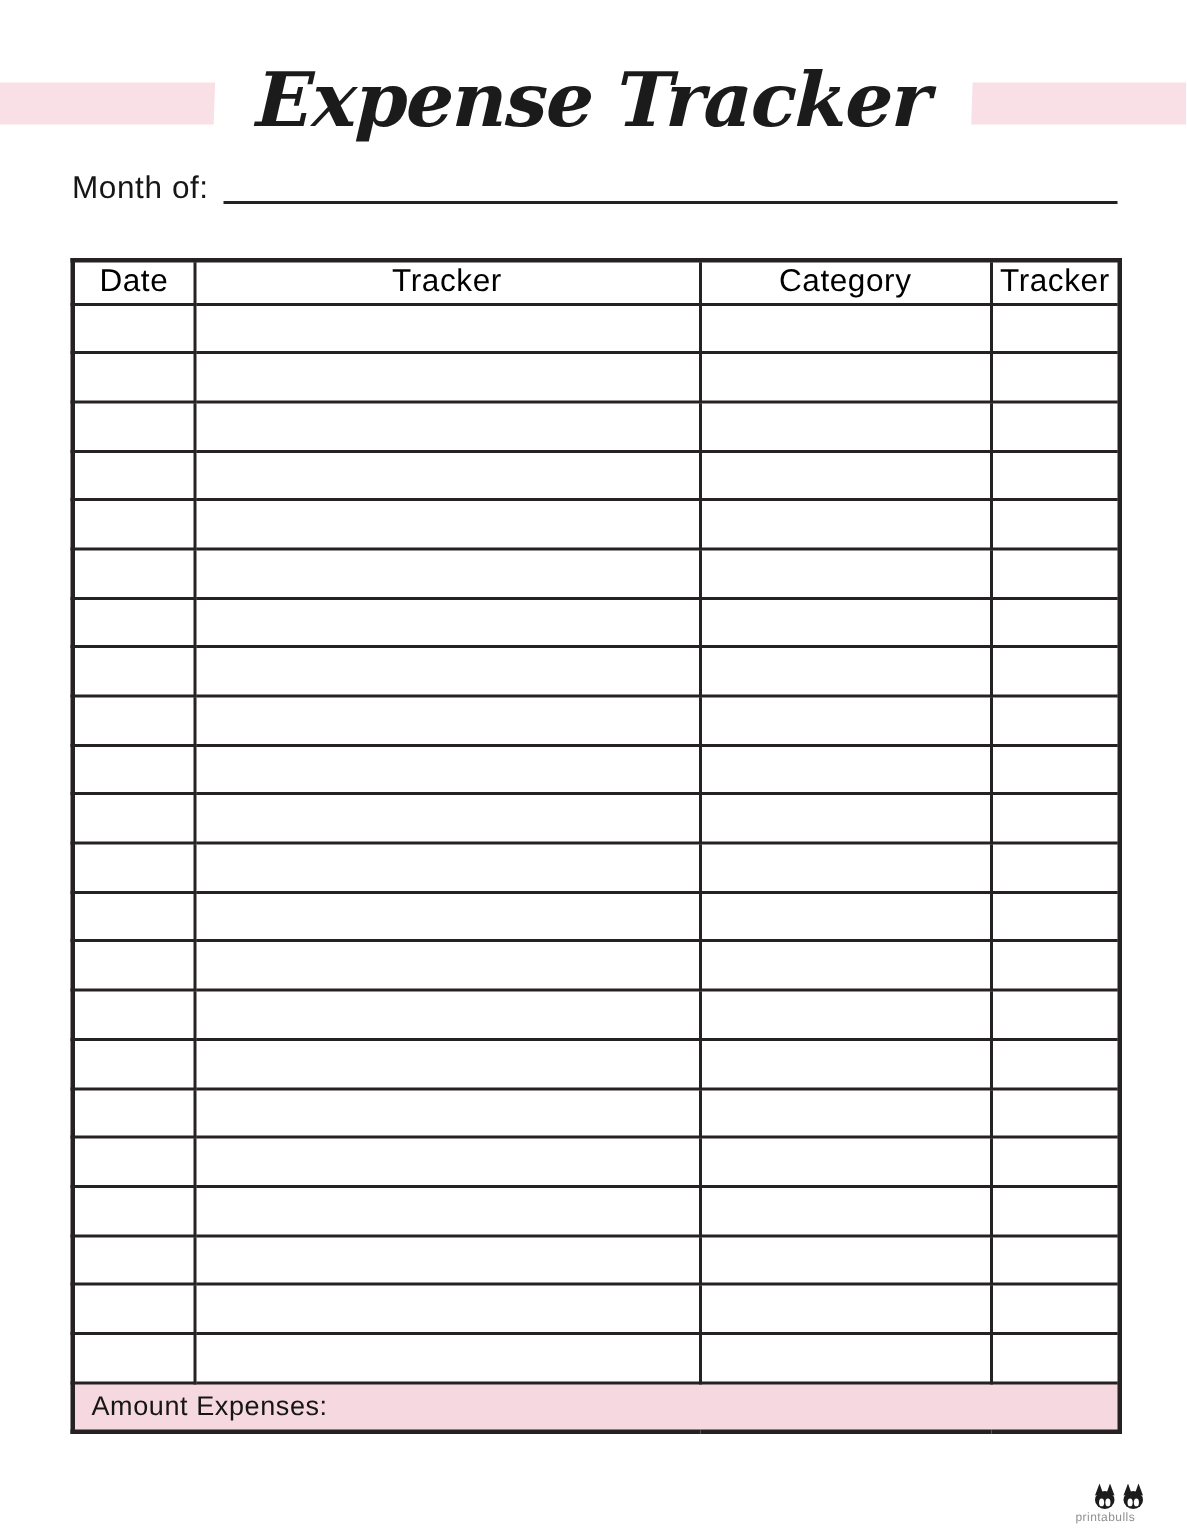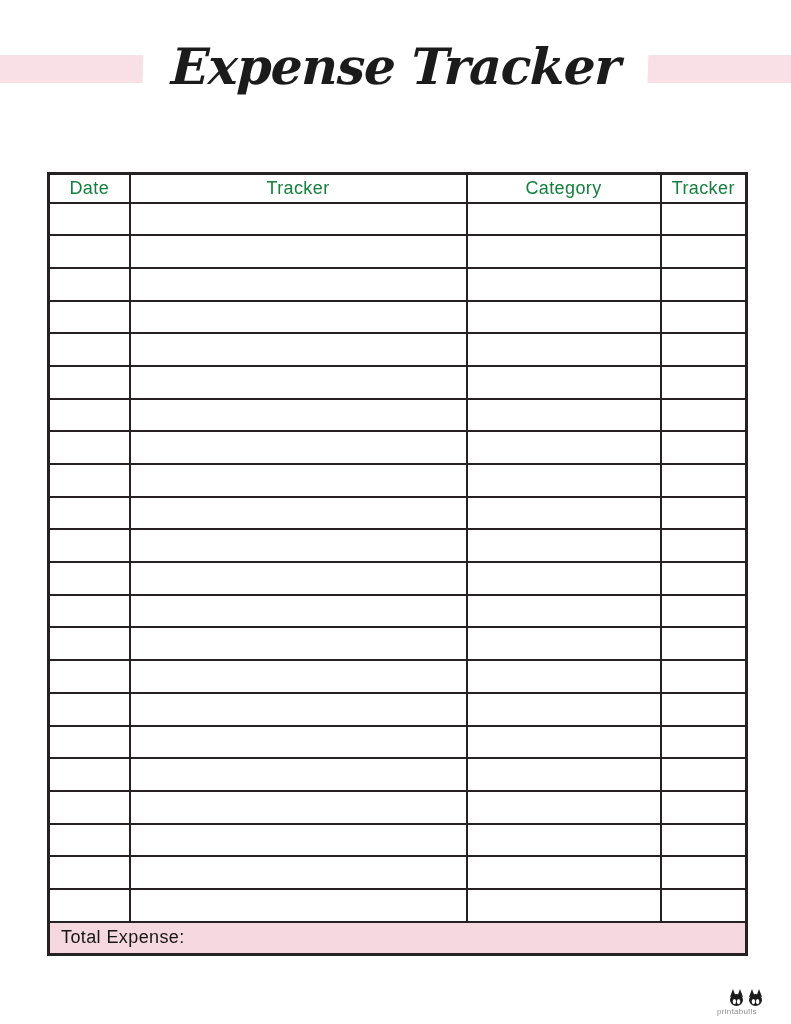--- a/index.html
+++ b/index.html
@@ -79,24 +79,24 @@
     table-layout: fixed;
     border: 3px solid var(--line-color, #262223);
   }
   .expense-table th,
   .expense-table td {
     border: 2px solid var(--line-color, #262223);
     padding: 0;
   }
   .expense-table thead tr { height: 29px; }
   .expense-table th {
-    font-size: 18px;
+    font-size: 21px;
     font-weight: 500;
     letter-spacing: 0.4px;
-    color: #15803d;
+    color: #000000;
     text-align: center;
     vertical-align: middle;
   }
   .expense-table tbody tr { height: 32.7px; }
   .expense-table tfoot tr { height: 33px; }
   .expense-table tfoot td {
     background: var(--total-pink, #f6d9e0);
     text-align: left;
     vertical-align: middle;
     padding-left: 11px;
@@ -126,20 +126,24 @@
 <body>
 
 <div class="page" style="--stripe-pink: #f8e0e6; --total-pink: #f6d9e0; --line-color: #262223;">
 
   <div class="stripe"></div>
 
   <div class="title-band">
     <span class="title">Expense Tracker</span>
   </div>
 
+  <div class="month-row">
+    <span class="month-label">Month of:</span>
+    <span class="month-line"></span>
+  </div>
 
   <table class="expense-table">
     <colgroup>
       <col style="width:81px">
       <col style="width:337px">
       <col style="width:194px">
       <col style="width:86px">
     </colgroup>
     <thead>
       <tr>
@@ -280,21 +284,21 @@
         <tr>
           <td></td>
           <td></td>
           <td></td>
           <td></td>
         </tr>
       </tbody>
     <tfoot>
       <tr>
         <td colspan="4">
-          <span class="total-label">Total Expense:</span>
+          <span class="total-label">Amount Expenses:</span>
         </td>
       </tr>
     </tfoot>
   </table>
 
   <div class="brand">
     <svg width="34" height="17" viewBox="0 0 34 17" aria-hidden="true">
       <g fill="#1c1c1c">
 
         <polygon points="1,8 4,0 6.5,7"></polygon>

